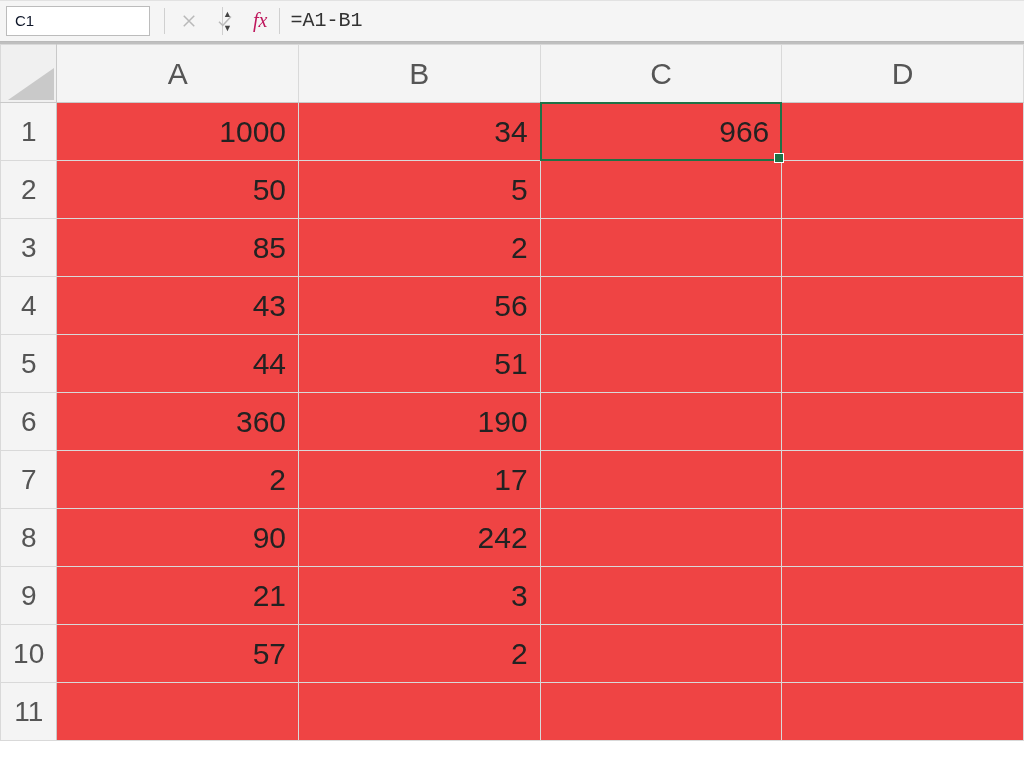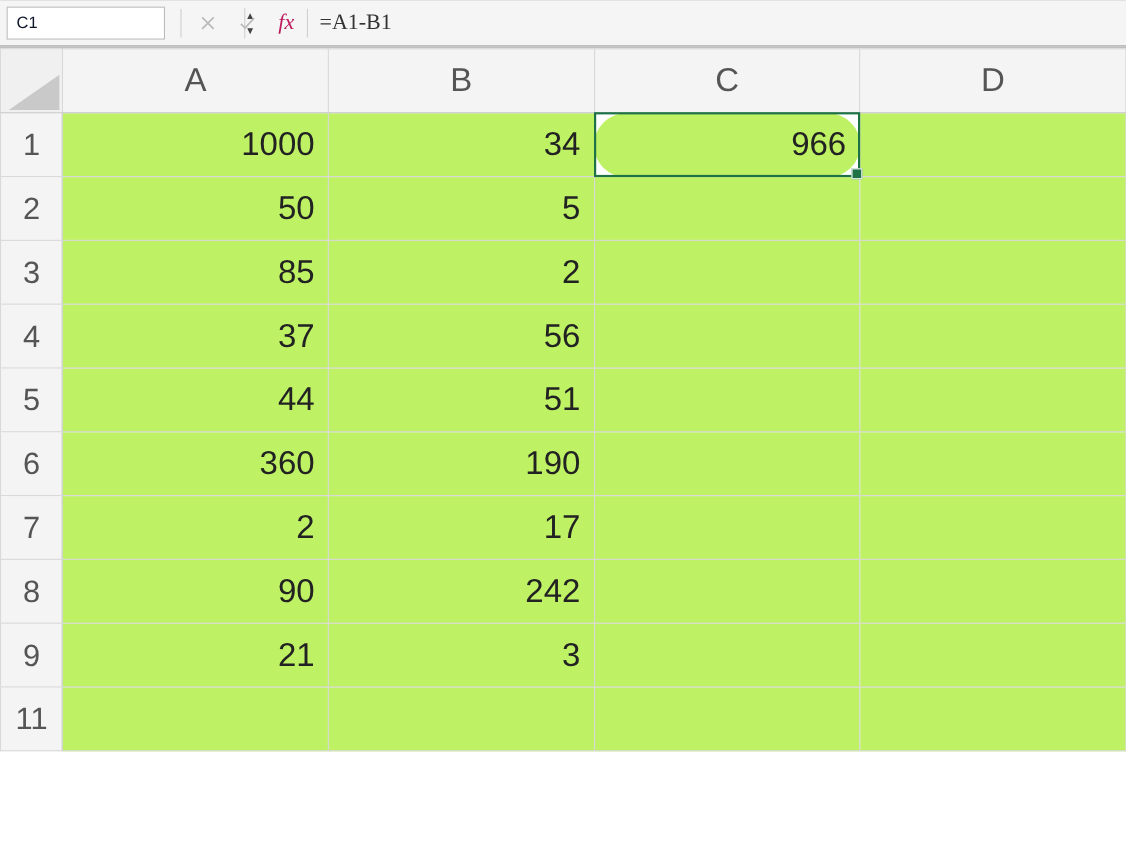--- a/index.html
+++ b/index.html
@@ -63,21 +63,21 @@
     margin: 0 6px 0 10px;
     cursor: pointer;
   }
   .fb-sep {
     width: 1px; height: 26px; background: #d0d0d0;
     margin: 0 6px;
   }
   .formula-input {
     flex: 1;
     font-size: 20px;
-    font-family: Liberation Serif, serif;
+    font-family: Liberation Mono, monospace;
     border: none; outline: none;
     background: transparent;
     color: #333;
     padding-left: 4px;
   }
 
   
   .sheet {
     width: 100%;
     border-top: 2px solid #bfbfbf;
@@ -120,36 +120,35 @@
   .grid th.rowhead {
     width: 56px;
     background: #f4f4f4;
     text-align: center;
     font-size: 28px;
     font-weight: 400;
     color: #555;
     border-right: 1px solid #c9c9c9;
   }
   .grid td {
-    background: #bef264;
+    background: #ef4444;
     text-align: right;
     padding-right: 12px;
     font-size: 30px;
   }
   .col-A, .col-B, .col-C, .col-D { width: 240px; }
 
   
   th.selcol { background: #e9e9e9; color: #217346; border-bottom: 2px solid #217346; }
   
   th.selrow-hdr { background: #e9e9e9; color: #217346; border-right: 2px solid #217346; }
 
   
   td.selected {
     position: relative;
-    border-radius: 29px;
     
   }
   td.selected::before {
     content: "";
     position: absolute;
     inset: -1px;
     border: 2px solid #1f7246;
     pointer-events: none;
   }
   td.selected::after {
@@ -229,21 +228,21 @@
       </tr>
       <tr>
         <th class="rowhead">3</th>
         <td>85</td>
         <td>2</td>
         <td></td>
         <td></td>
       </tr>
       <tr>
         <th class="rowhead">4</th>
-        <td>37</td>
+        <td>43</td>
         <td>56</td>
         <td></td>
         <td></td>
       </tr>
       <tr>
         <th class="rowhead">5</th>
         <td>44</td>
         <td>51</td>
         <td></td>
         <td></td>
@@ -270,20 +269,27 @@
         <td></td>
       </tr>
       <tr>
         <th class="rowhead">9</th>
         <td>21</td>
         <td>3</td>
         <td></td>
         <td></td>
       </tr>
       <tr>
+        <th class="rowhead">10</th>
+        <td>57</td>
+        <td>2</td>
+        <td></td>
+        <td></td>
+      </tr>
+      <tr>
         <th class="rowhead">11</th>
         <td></td>
         <td></td>
         <td></td>
         <td></td>
       </tr>
     </tbody>
   </table>
 </div>
 

